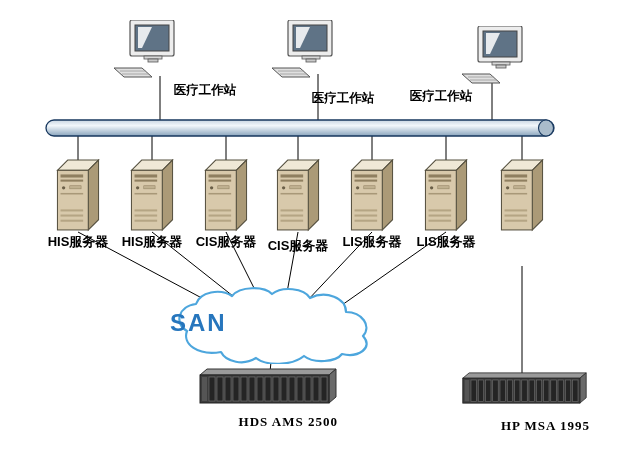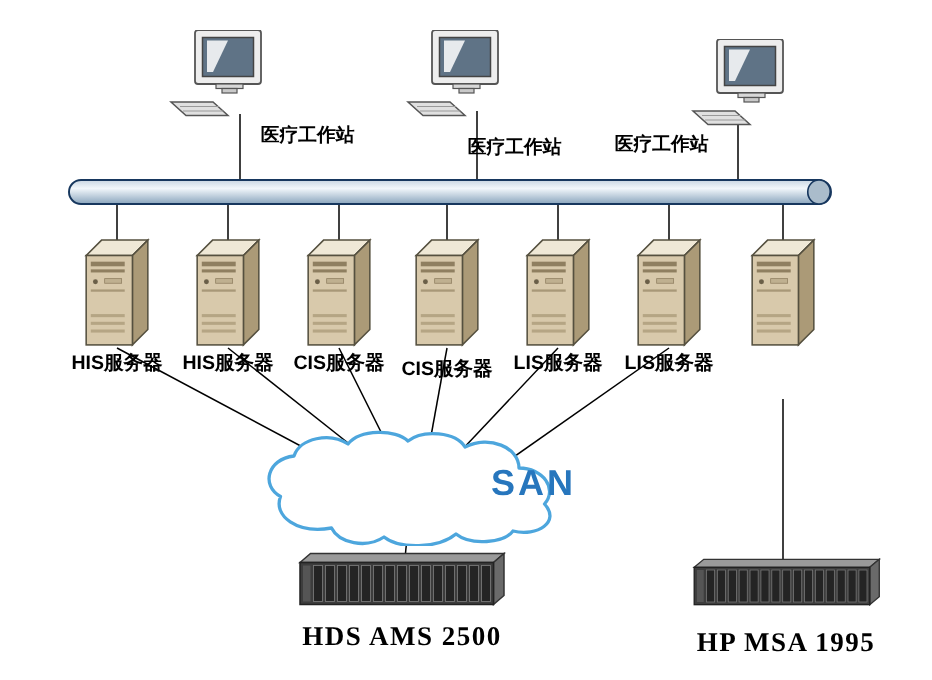--- a/index.html
+++ b/index.html
@@ -8,25 +8,25 @@
     font-family:"Liberation Sans","DejaVu Sans",sans-serif;overflow:hidden;
   }
   .abs{position:absolute;}
   .label{
     position:absolute;color:#000;font-weight:bold;font-size:13px;
     text-align:center;white-space:pre-line;line-height:1.2;
   }
   .ws-label{font-size:12.5px;}
   .storage-label{
     font-family:"Liberation Serif","DejaVu Serif",serif;
-    font-size:18px;letter-spacing:1px;
+    font-size:13px;letter-spacing:1px;text-align:right;
   }
   .san-text{
     position:absolute;color:#2776bd;font-weight:bold;font-size:24px;
-    text-align:right;letter-spacing:2px;
+    text-align:left;letter-spacing:2px;
   }
 </style>
 </head>
 <body>
 
 <div class="canvas">
 
   <svg width="0" height="0" style="position:absolute" aria-hidden="true">
     <defs>
       <linearGradient id="busGrad" x1="0" y1="0" x2="0" y2="1">

